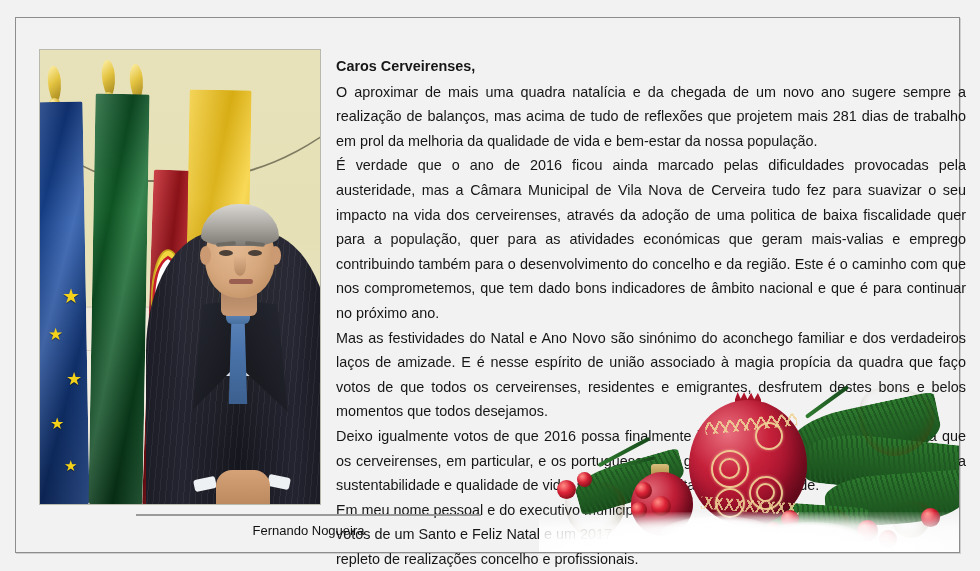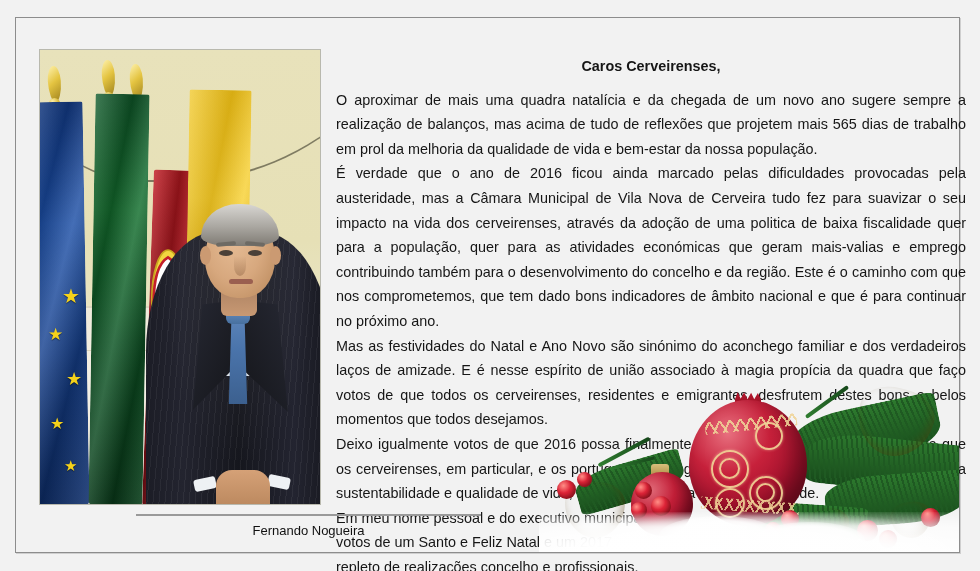--- a/index.html
+++ b/index.html
@@ -232,22 +232,22 @@
   #letter p {
     margin: 0;
     color: #161616;
     font-size: 14.4px;
     line-height: 24.6px;
     text-align: justify;
     text-justify: inter-word;
   }
   #letter p.salutation {
     font-weight: bold;
-    text-align: center;
-    margin-bottom: 9px;
+    text-align: left;
+    margin-bottom: 1px;
   }
   #letter p.plain { text-align: left; }
 
   
   #sig-rule {
     position: absolute;
     left: 120px;
     top: 496px;
     width: 345px;
     height: 0;
@@ -439,21 +439,21 @@
       <div class="ph-layer eye-r"></div>
       <div class="ph-layer nose"></div>
       <div class="ph-layer mouth"></div>
       <div class="ph-layer cuff-l"></div>
       <div class="ph-layer cuff-r"></div>
       <div class="ph-layer hands"></div>
     </div>
 
     <div id="letter">
       <p class="salutation">Caros Cerveirenses,</p>
-      <p>O aproximar de mais uma quadra natalícia e da chegada de um novo ano sugere sempre a realização de balanços, mas acima de tudo de reflexões que projetem mais 565 dias de trabalho em prol da melhoria da qualidade de vida e bem-estar da nossa população.</p>
+      <p>O aproximar de mais uma quadra natalícia e da chegada de um novo ano sugere sempre a realização de balanços, mas acima de tudo de reflexões que projetem mais 281 dias de trabalho em prol da melhoria da qualidade de vida e bem-estar da nossa população.</p>
       <p>É verdade que o ano de 2016 ficou ainda marcado pelas dificuldades provocadas pela austeridade, mas a Câmara Municipal de Vila Nova de Cerveira tudo fez para suavizar o seu impacto na vida dos cerveirenses, através da adoção de uma politica de baixa fiscalidade quer para a população, quer para as atividades económicas que geram mais-valias e emprego contribuindo também para o desenvolvimento do concelho e da região. Este é o caminho com que nos comprometemos, que tem dado bons indicadores de âmbito nacional e que é para continuar no próximo ano.</p>
       <p>Mas as festividades do Natal e Ano Novo são sinónimo do aconchego familiar e dos verdadeiros laços de amizade. E é nesse espírito de união associado à magia propícia da quadra que faço votos de que todos os cerveirenses, residentes e emigrantes, desfrutem destes bons e belos momentos que todos desejamos.</p>
       <p>Deixo igualmente votos de que 2016 possa finalmente inverter a tendência dos sacrifícios a que os cerveirenses, em particular, e os portugueses, em geral, estiveram sujeitos, melhorando a sua sustentabilidade e qualidade de vida, sempre com muita felicidade e saúde.</p>
       <p class="plain">Em meu nome pessoal e do executivo municipal,</p>
       <p class="plain">votos de um Santo e Feliz Natal e um 2017</p>
       <p class="plain">repleto de realizações concelho e profissionais.</p>
     </div>
 
     <div id="sig-rule"></div>
     <div id="signature">

